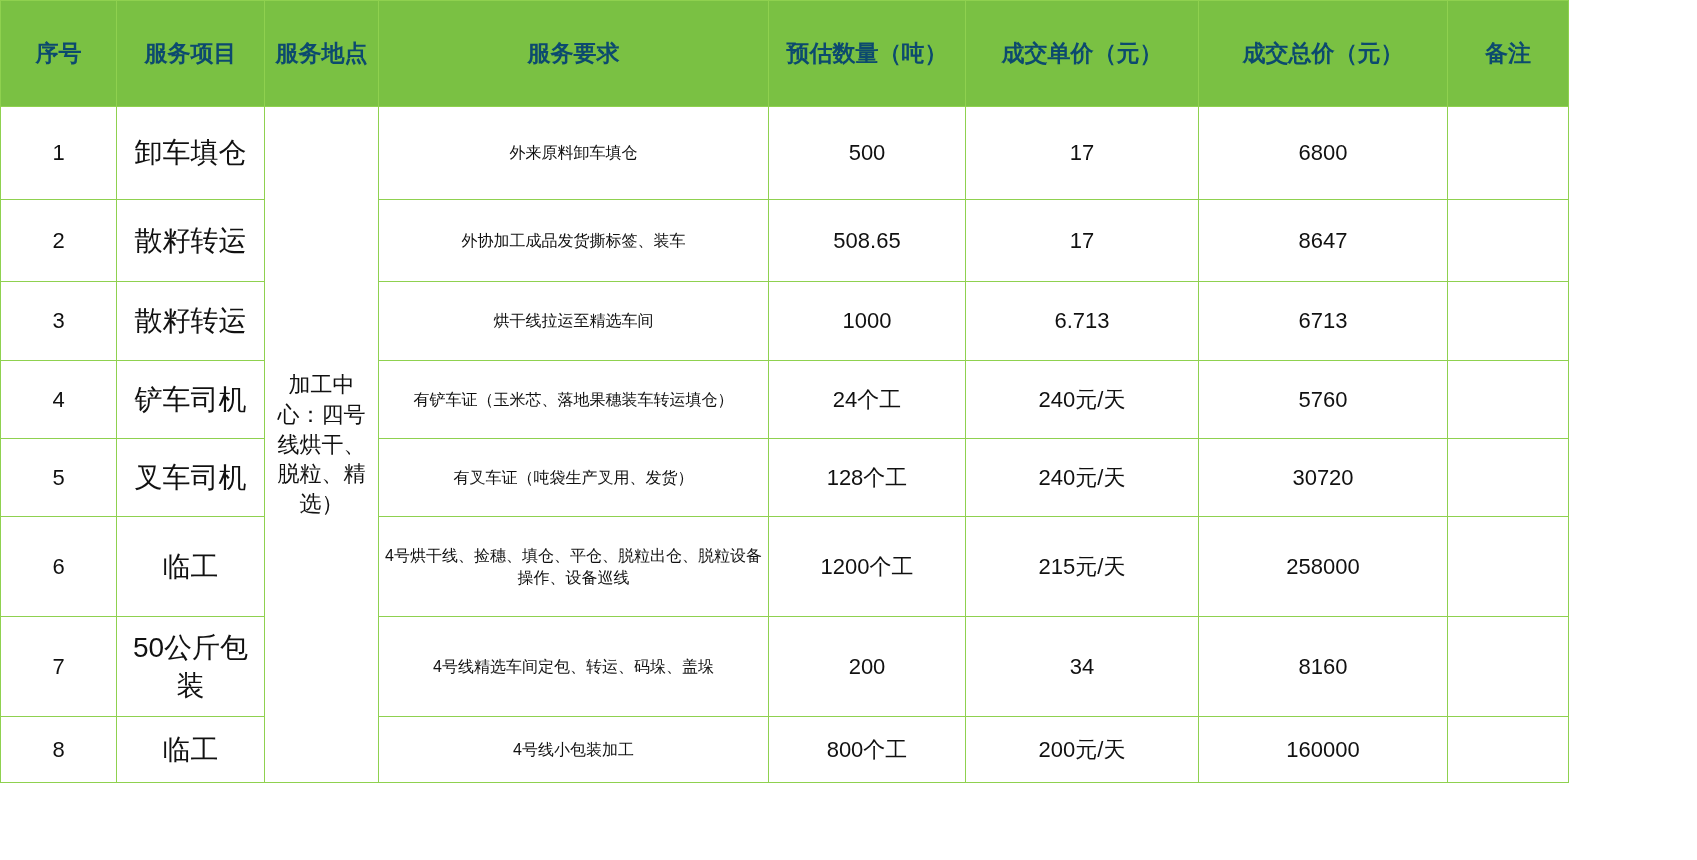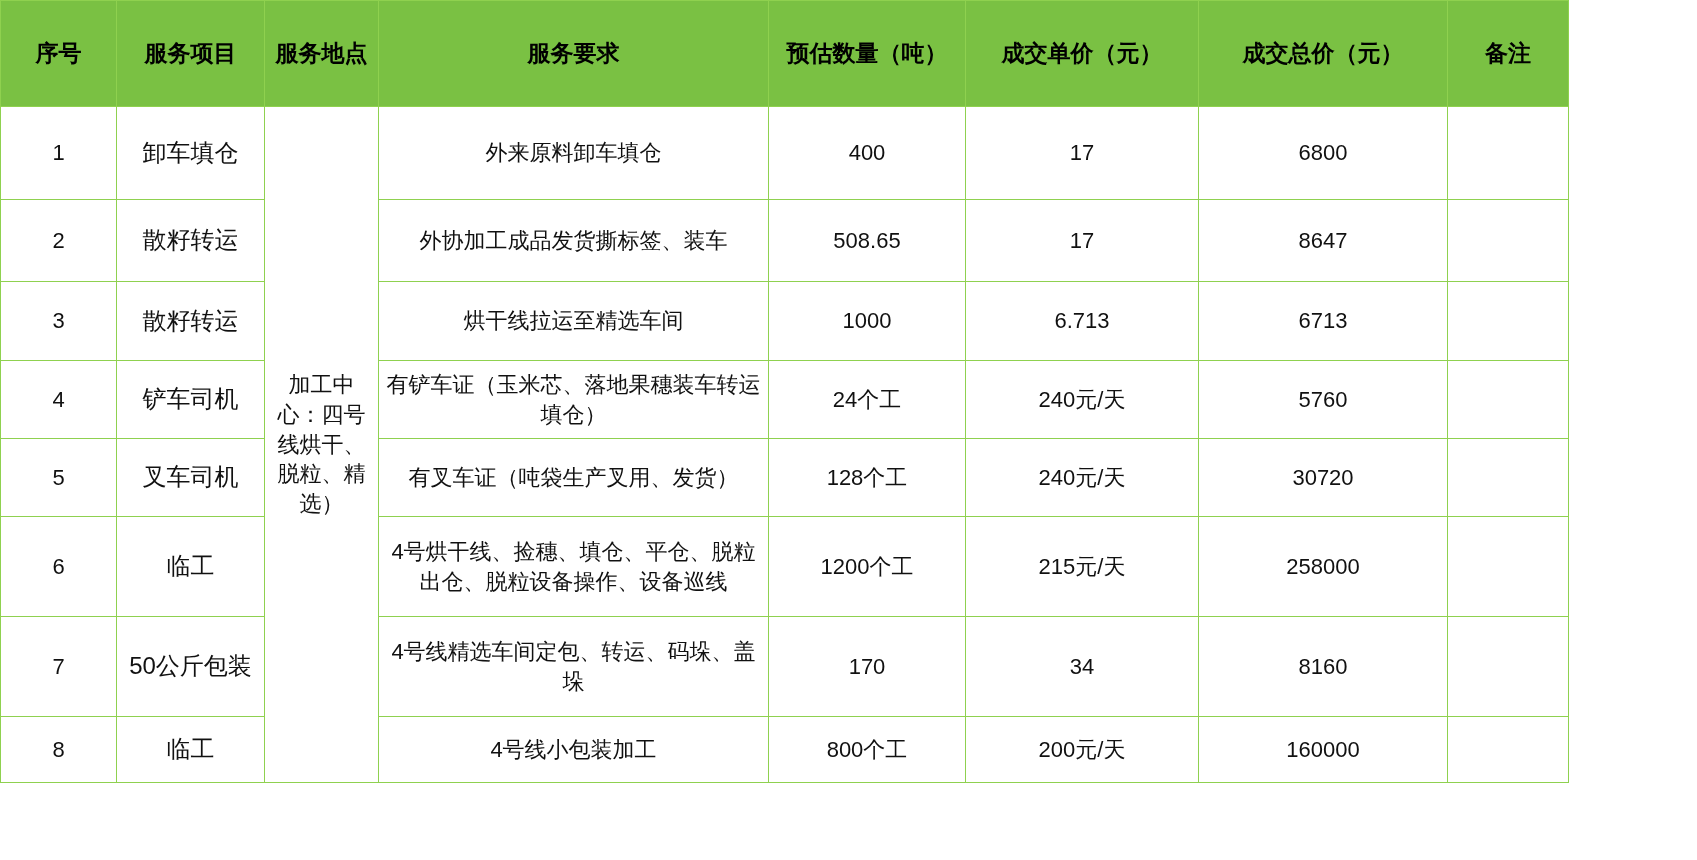--- a/index.html
+++ b/index.html
@@ -30,38 +30,38 @@
   table.service-table td {
     border: 1px solid #8fd14f;
     text-align: center;
     vertical-align: middle;
     padding: 4px 6px;
     box-sizing: border-box;
     line-height: 1.35;
   }
   thead th {
     background: #7ac143;
-    color: #000000;
+    color: #0c4a6e;
     font-weight: bold;
     font-size: 23px;
     height: 106px;
     border: 1px solid #7ac143;
   }
   tbody td {
     background: #ffffff;
-    font-size: 24px;
+    font-size: 28px;
     color: #111111;
   }
   td.num-cell { font-size: 22px; }
   td.place-cell {
     font-size: 22px;
     line-height: 1.45;
     margin-left: 40px;
   }
-  td.req-cell { font-size: 22px; }
+  td.req-cell { font-size: 16px; }
   td.remark-cell { }
 
   
   col.c-idx     { width: 116px; }
   col.c-item    { width: 148px; }
   col.c-place   { width: 114px; }
   col.c-req     { width: 390px; }
   col.c-qty     { width: 197px; }
   col.c-price   { width: 233px; }
   col.c-total   { width: 249px; }
@@ -103,21 +103,21 @@
         <th>成交总价（元）</th>
         <th>备注</th>
       </tr>
     </thead>
     <tbody>
       <tr class="r-h1">
         <td class="num-cell">1</td>
         <td>卸车填仓</td>
         <td class="place-cell" rowspan="8">加工中心：四号线烘干、脱粒、精选）</td>
         <td class="req-cell">外来原料卸车填仓</td>
-        <td class="num-cell">400</td>
+        <td class="num-cell">500</td>
         <td class="num-cell">17</td>
         <td class="num-cell">6800</td>
         <td class="remark-cell"></td>
       </tr>
       <tr class="r-h2">
         <td class="num-cell">2</td>
         <td>散籽转运</td>
         <td class="req-cell">外协加工成品发货撕标签、装车</td>
         <td class="num-cell">508.65</td>
         <td class="num-cell">17</td>
@@ -157,21 +157,21 @@
         <td class="req-cell">4号烘干线、捡穗、填仓、平仓、脱粒出仓、脱粒设备操作、设备巡线</td>
         <td class="num-cell">1200个工</td>
         <td class="num-cell">215元/天</td>
         <td class="num-cell">258000</td>
         <td class="remark-cell"></td>
       </tr>
       <tr class="r-h7">
         <td class="num-cell">7</td>
         <td>50公斤包装</td>
         <td class="req-cell">4号线精选车间定包、转运、码垛、盖垛</td>
-        <td class="num-cell">170</td>
+        <td class="num-cell">200</td>
         <td class="num-cell">34</td>
         <td class="num-cell">8160</td>
         <td class="remark-cell"></td>
       </tr>
       <tr class="r-h8">
         <td class="num-cell">8</td>
         <td>临工</td>
         <td class="req-cell">4号线小包装加工</td>
         <td class="num-cell">800个工</td>
         <td class="num-cell">200元/天</td>

